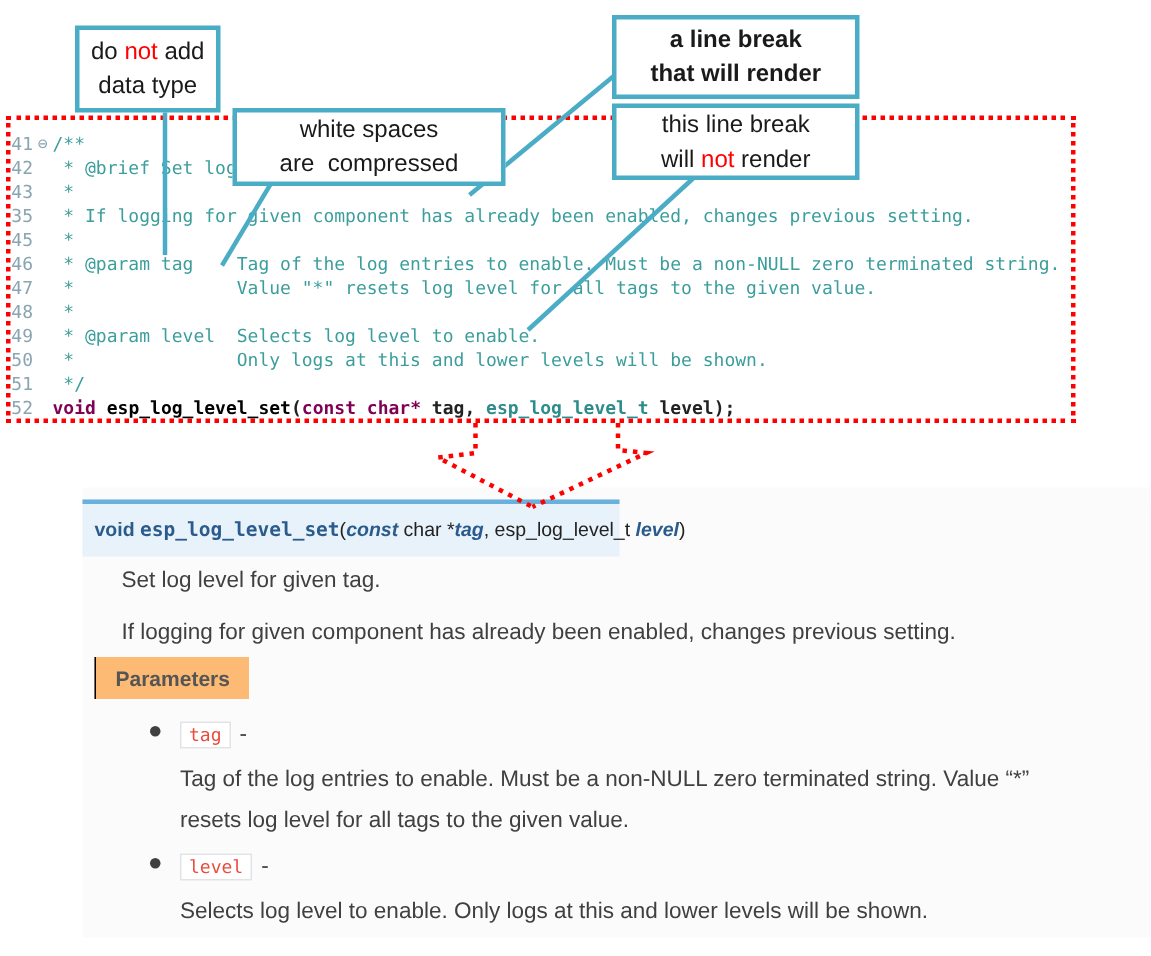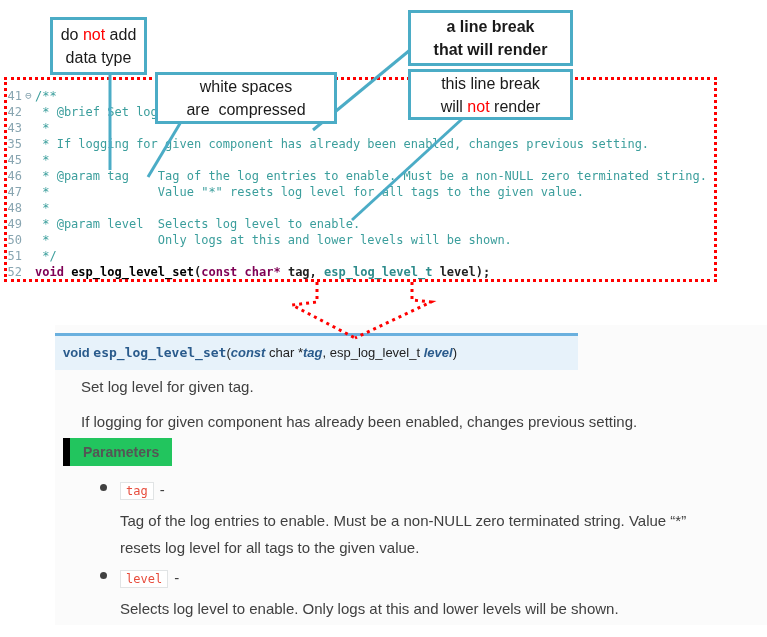--- a/index.html
+++ b/index.html
@@ -30,33 +30,33 @@
   .pl{color:#222;font-weight:bold;}
   .ty{color:#2E8C8C;font-weight:bold;}
 
   
   #overlay{position:absolute;left:0;top:0;width:767px;height:637px;
            z-index:5;pointer-events:none;}
 
   
   #doc-panel{position:absolute;left:55px;top:325px;width:712px;height:300px;
              background:#FBFBFB;z-index:3;color:#404040;font-size:15px;}
-  #sig-bar{position:absolute;left:0;top:8px;width:523px;box-sizing:border-box;
+  #sig-bar{position:absolute;left:0;top:8px;width:358px;box-sizing:border-box;
            background:#E7F2FA;border-top:3px solid #6AB0DE;padding:9px 20px 10px 8px;
            color:#2A5B8C;font-size:13px;white-space:nowrap;}
   #sig-bar .nm{font-family:"DejaVu Sans Mono","Liberation Mono",monospace;
                font-weight:bold;font-size:13px;}
   #sig-bar .kw{font-weight:bold;color:#2A5B8C;}
   #sig-bar .it{font-style:italic;font-weight:bold;}
   #sig-bar .pl{font-weight:normal;}
   .doc-par{position:absolute;left:26px;color:#404040;}
   #doc-brief{top:53px;}
   #doc-desc{top:88px;}
-  #param-rubric{position:absolute;left:8px;top:113px;background:#22c55e;
-                border-left:7px solid #000000;padding:6px 13px;font-weight:bold;
+  #param-rubric{position:absolute;left:8px;top:113px;background:#fdba74;
+                border-left:1px solid #000000;padding:6px 13px;font-weight:bold;
                 font-size:14px;color:#555;}
   .param-item{position:absolute;left:45px;width:650px;}
   #param-0{top:156px;}
   #param-1{top:244px;}
   .bullet{position:absolute;left:0;top:3px;width:7px;height:7px;border-radius:50%;
           background:#404040;}
   .chip{display:inline-block;font-family:"DejaVu Sans Mono","Liberation Mono",monospace;
         font-size:12px;color:#E74C3C;background:#fff;border:1px solid #E1E4E5;
         padding:1px 5px;margin-left:20px;}
   .chip-dash{margin-left:6px;color:#404040;}

